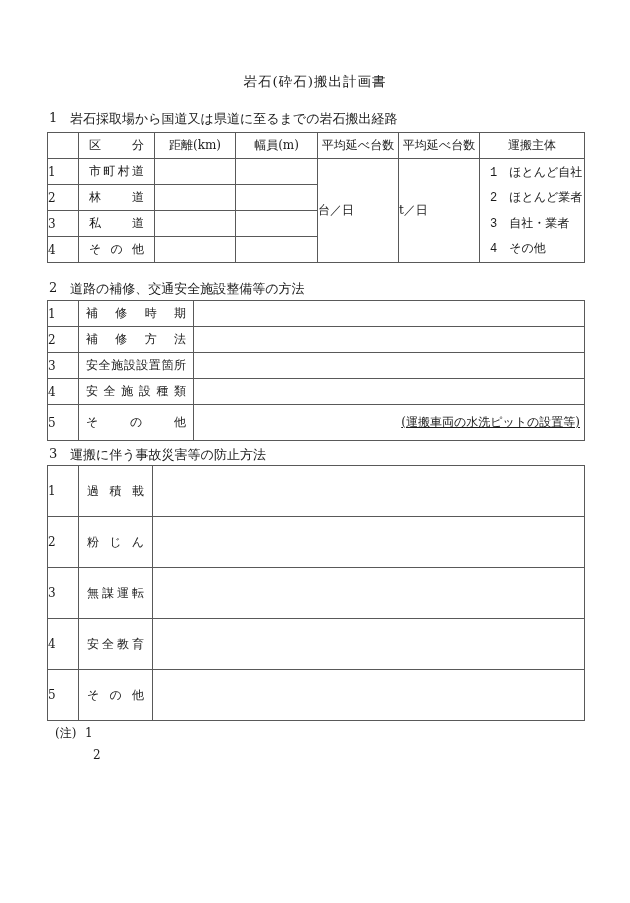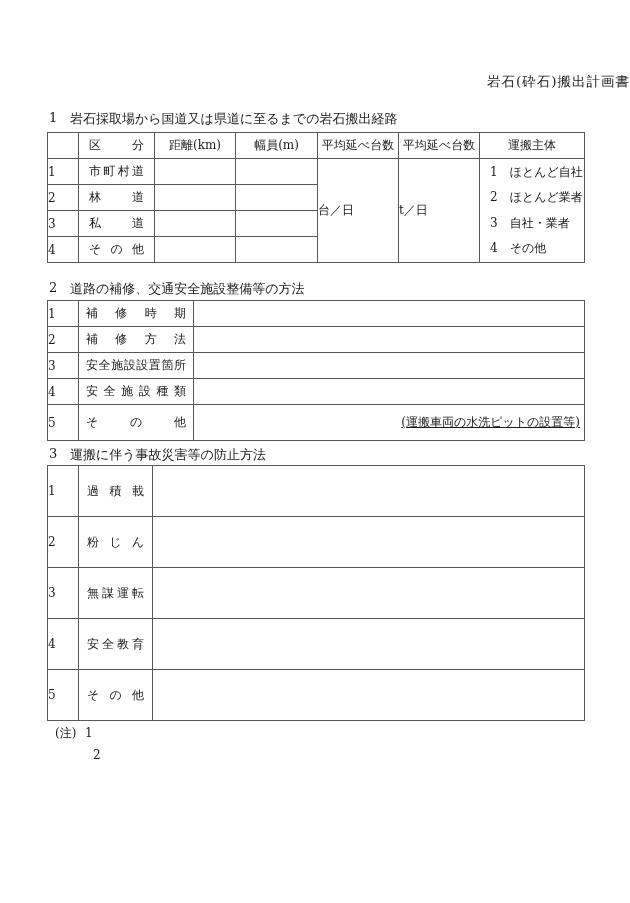--- a/index.html
+++ b/index.html
@@ -4,21 +4,21 @@
 <style>
   html,body{margin:0;padding:0;}
   body{
     width:630px;height:903px;position:relative;
     background:#ffffff;color:#1a1a1a;
     font-family:"DejaVu Serif","Liberation Serif",serif;
     font-size:12px;
   }
   .abs{position:absolute;}
   .doc-title{
-    top:73px;left:0;width:630px;text-align:right;
+    top:73px;left:0;width:630px;text-align:center;
     font-size:13.5px;letter-spacing:1px;
   }
   .sec-heading{display:flex;font-size:13px;}
   .sec-heading .sec-num{width:21px;flex:0 0 21px;}
   #sec1-heading{top:110px;left:49px;}
   #sec2-heading{top:280px;left:49px;}
   #sec3-heading{top:446px;left:49px;}
 
   table{
     border-collapse:collapse;table-layout:fixed;
@@ -41,21 +41,21 @@
     text-align:justify;text-align-last:justify;
     -moz-text-align-last:justify;text-justify:inter-ideograph;
   }
   .p10{padding:0 10px;}
   .p7{padding:0 7px;}
   .p8{padding:0 8px;}
   .value-cell{padding:9px 4px;text-align:right;text-decoration:underline;}
   .carrier-cell{vertical-align:middle;}
   .carrier-list{
     display:flex;flex-direction:column;height:102px;
-    justify-content:space-around;padding-left:10px;
+    justify-content:space-around;padding-left:10px;font-family:Liberation Mono, monospace;
   }
   .notes{top:722px;left:55px;font-size:12px;}
   .note-row{display:flex;line-height:22px;}
   .note-mark{width:30px;flex:0 0 30px;}
   .note-num{width:23px;flex:0 0 23px;}
   .note-row.second .note-num{margin-left:8px;}
 </style>
 </head>
 <body>
 

